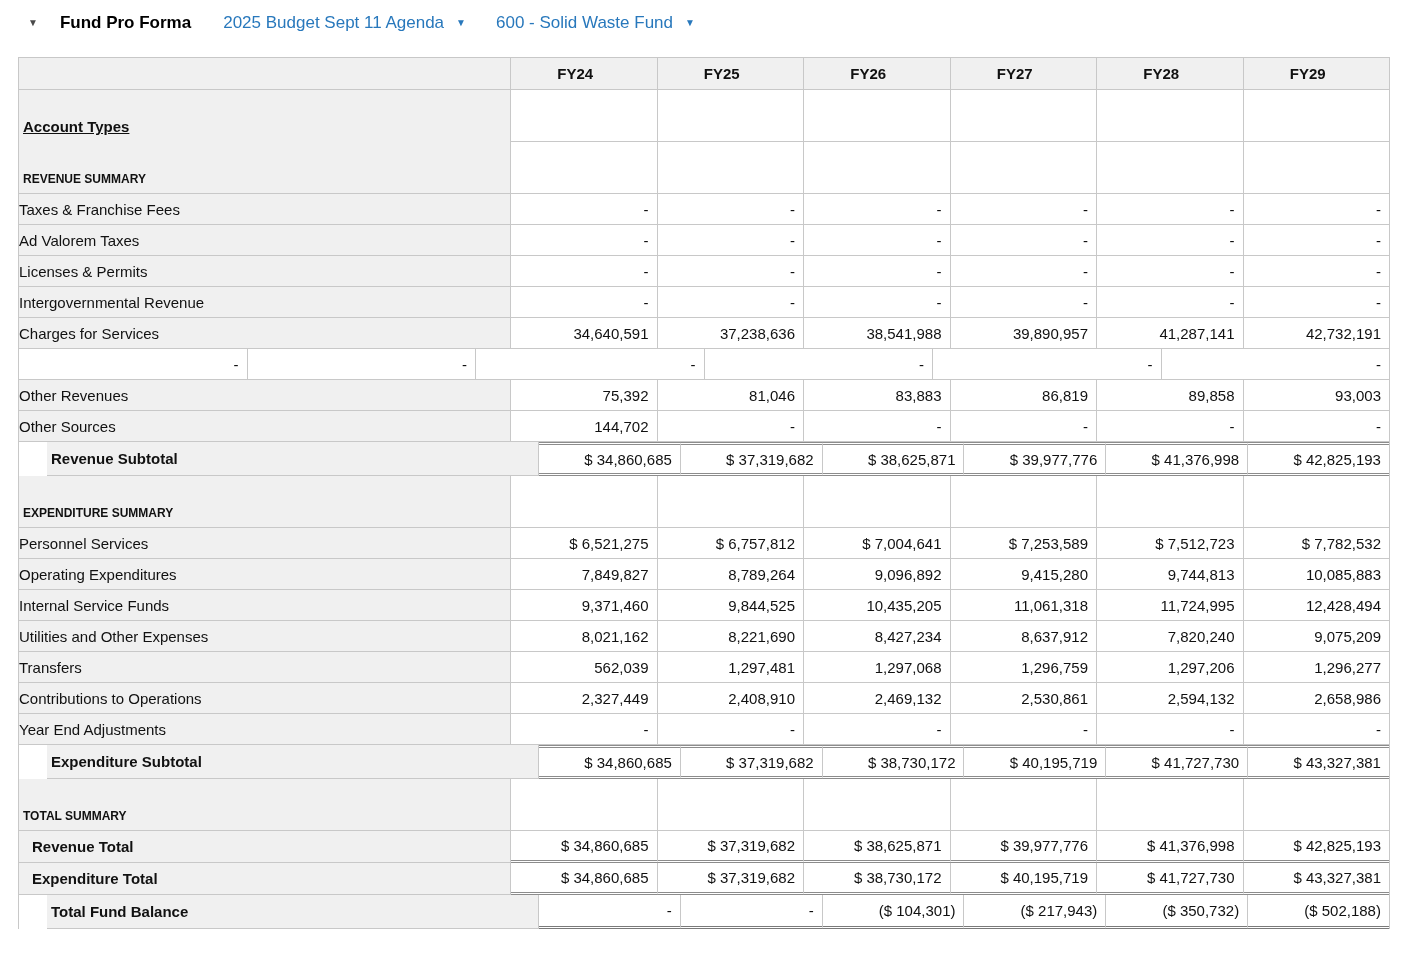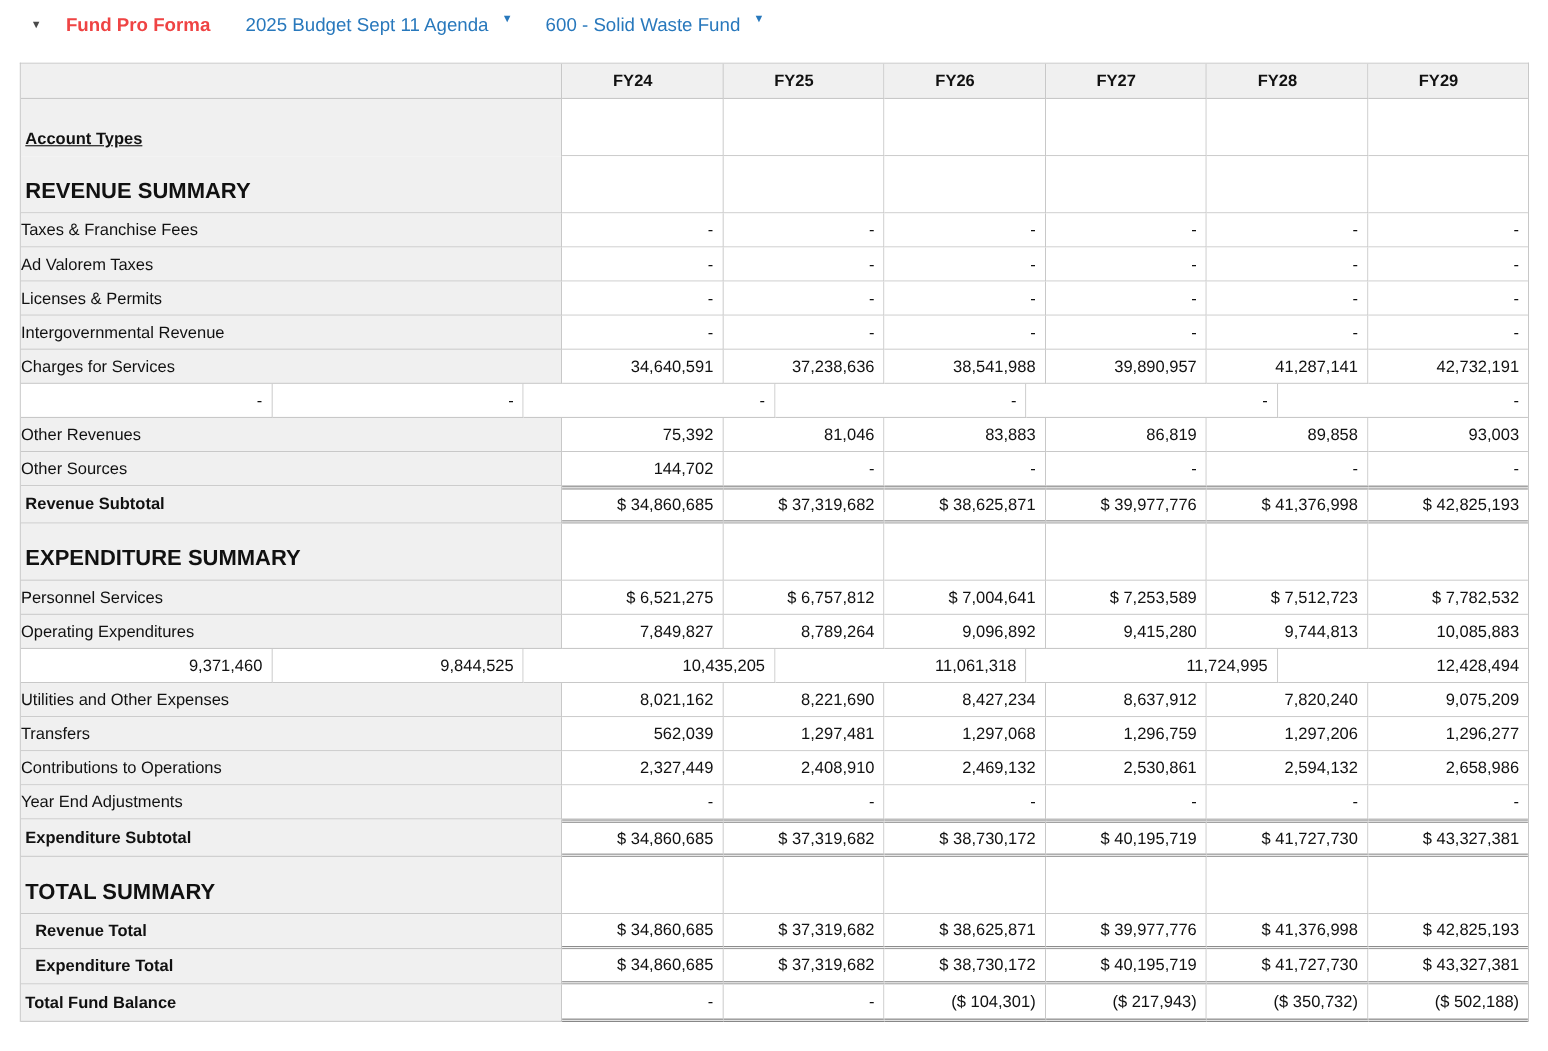--- a/index.html
+++ b/index.html
@@ -15,22 +15,22 @@
     width:1407px;height:955px;position:relative;overflow:hidden;
     font-family:"Liberation Sans","DejaVu Sans",sans-serif;color:var(--text);
   }
 
   
   .topbar{
     position:absolute;left:28px;top:8px;height:30px;
     display:flex;align-items:center;white-space:nowrap;
   }
   .collapse-caret{font-size:10px;color:#4a4a4a;cursor:pointer;margin-right:22px;line-height:1;}
-  .page-title{font-size:17px;font-weight:bold;color:#ef4444;margin-right:32px;}
-  .dd{display:flex;color:var(--link-blue);font-size:17px;cursor:pointer;margin-right:30px;}
+  .page-title{font-size:17px;font-weight:bold;color:#000000;margin-right:32px;}
+  .dd{display:flex;align-items:center;color:var(--link-blue);font-size:17px;cursor:pointer;margin-right:30px;}
   .dd .dd-caret{font-size:10px;margin-left:12px;line-height:1;}
 
   
   .protable{
     position:absolute;left:18px;top:57px;width:1372px;
     border:1px solid var(--border-light);
     border-bottom:none;
   }
   .trow{display:flex;width:100%;}
   .lcell{
@@ -53,30 +53,30 @@
   .thead .lcell,.thead .dcell{
     height:32px;background:var(--cell-gray);
     font-weight:bold;justify-content:center;padding-right:17px;
   }
 
   
   .bandrow .lcell{
     height:52px;align-items:flex-end;
     font-weight:bold;padding:0 4px 7px 4px;
   }
-  .bandrow .lcell.caps{font-size:20px;}
+  .bandrow .lcell.caps{font-size:12px;}
   .bandrow .lcell.nb{border-bottom:none;text-decoration:underline;}
   .bandrow .dcell{height:52px;}
 
   
   .item .lcell,.item .dcell{height:31px;}
   .subtotal .lcell,.subtotal .dcell,.balance .lcell,.balance .dcell{height:34px;}
   .total .lcell,.total .dcell{height:32px;}
 
-  .lvl0{padding-left:4px;font-weight:bold;}
+  .lvl0{padding-left:4px;font-weight:bold;margin-left:28px;}
   .lvl1{padding-left:13px;font-weight:bold;}
   .lvl2{font-weight:normal;}
 
   .subtotal .dcell{
     border-top:3px double var(--border-dark);
     border-bottom:3px double var(--border-dark);
   }
   .total .dcell{border-bottom:3px double var(--border-dark);}
   .balance .dcell{border-bottom:3px double #7a7a7a;}
   .subtotal .lcell,.total .lcell,.balance .lcell{font-weight:bold;}
@@ -226,20 +226,21 @@
     <div class="trow item">
       <div class="lcell lvl2">Operating Expenditures</div>
       <div class="dcell">7,849,827</div>
       <div class="dcell">8,789,264</div>
       <div class="dcell">9,096,892</div>
       <div class="dcell">9,415,280</div>
       <div class="dcell">9,744,813</div>
       <div class="dcell">10,085,883</div>
     </div>
     <div class="trow item">
+      <div class="lcell lvl2">Internal Service Funds</div>
       <div class="dcell">9,371,460</div>
       <div class="dcell">9,844,525</div>
       <div class="dcell">10,435,205</div>
       <div class="dcell">11,061,318</div>
       <div class="dcell">11,724,995</div>
       <div class="dcell">12,428,494</div>
     </div>
     <div class="trow item">
       <div class="lcell lvl2">Utilities and Other Expenses</div>
       <div class="dcell">8,021,162</div>

